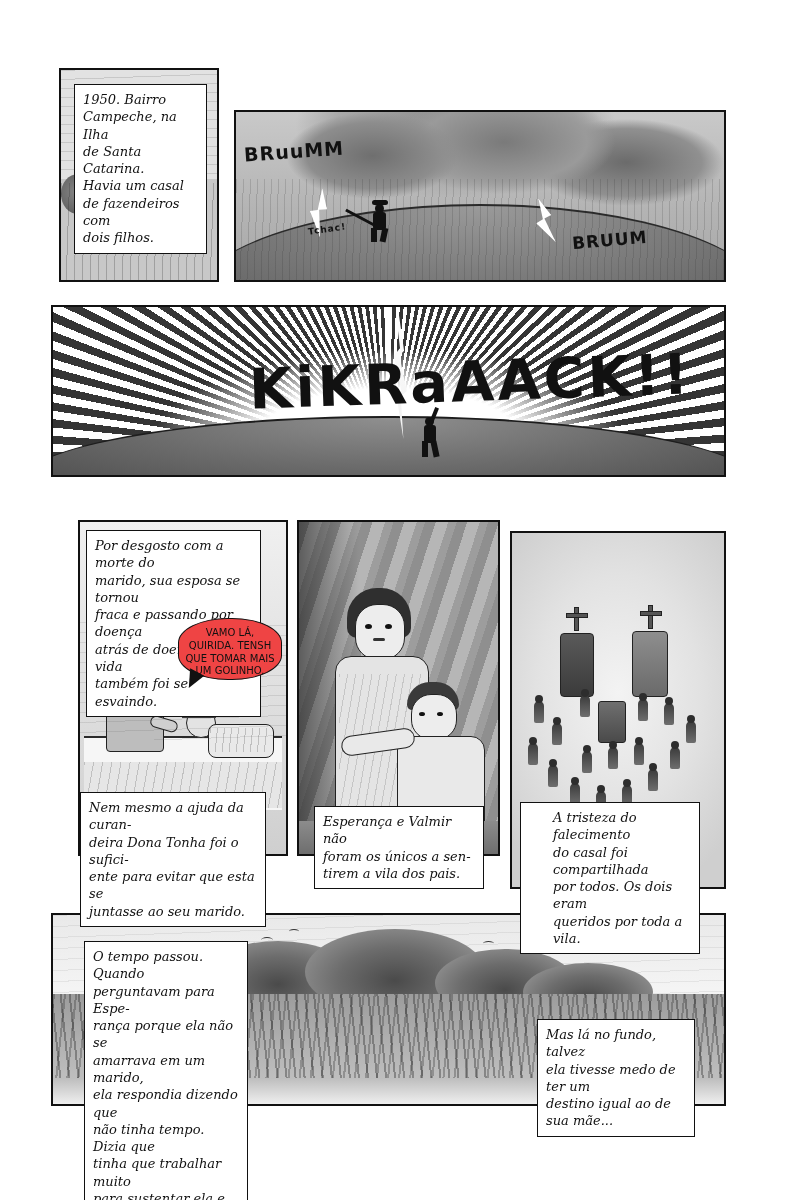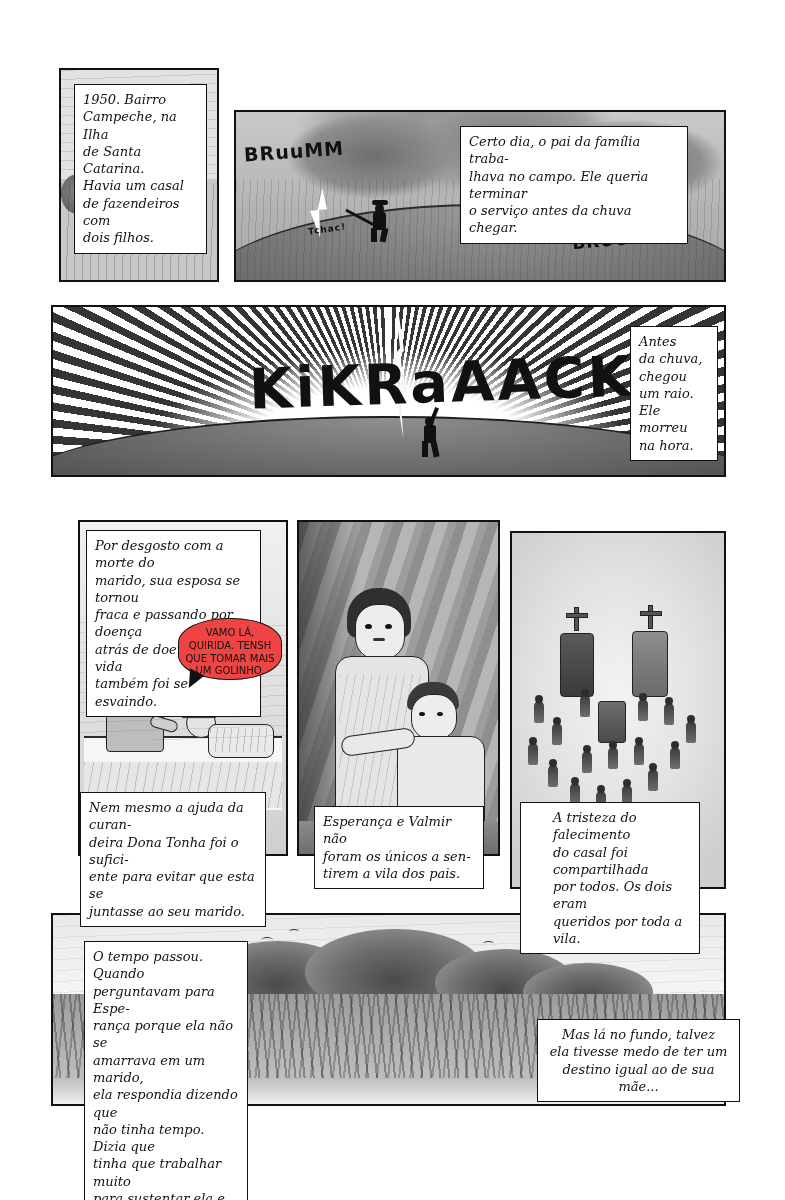--- a/index.html
+++ b/index.html
@@ -233,23 +233,20 @@
       <div style="position:absolute; left:9px; top:28px; width:6px; height:14px; background:#111;"></div>
       <div style="position:absolute; left:19px; top:28px; width:6px; height:14px; background:#111; transform:rotate(12deg);"></div>
       <div style="position:absolute; left:-18px; top:16px; width:32px; height:3px; background:#111; transform:rotate(28deg);"></div>
     </div>
 
     <div class="sfx" style="left:8px; top:28px; font-size:19px; transform: rotate(-4deg);">BRuuMM</div>
     <div class="sfx" style="left:72px; top:112px; font-size:9px; transform: rotate(-8deg);">Tchac!</div>
     <div class="sfx" style="left:336px; top:118px; font-size:17px; transform: rotate(-5deg);">BRUUM</div>
   </div>
 
-  <div class="caption" style="left:460px; top:126px; width:228px;">Certo dia, o pai da família traba-
-lhava no campo. Ele queria terminar
-o serviço antes da chuva chegar.</div>
 
   <div class="panel" style="left:51px; top:305px; width:675px; height:172px; background:#fff;">
     <div class="rays"></div>
     <div class="rays-fade"></div>
     <div style="position:absolute; left:-6%; width:112%; height:42%; bottom:-8%;
                 background: radial-gradient(ellipse at 50% 0%, #8f8f8f 0%, #6b6b6b 50%, #4a4a4a 100%);
                 border-radius: 50% 50% 0 0 / 100% 100% 0 0; border-top:2px solid #1d1d1d;"></div>
 
     <div style="position:absolute; left:330px; top:6px; width:34px; height:126px;
                 background: linear-gradient(#ffffff, #f0f0f0);
@@ -259,26 +256,20 @@
     <div style="position:absolute; left:362px; top:104px; width:30px; height:46px;">
       <div style="position:absolute; left:10px; top:6px; width:9px; height:9px; background:#111; border-radius:50%;"></div>
       <div style="position:absolute; left:9px; top:14px; width:12px; height:18px; background:#111; border-radius:3px;"></div>
       <div style="position:absolute; left:7px; top:30px; width:6px; height:16px; background:#111;"></div>
       <div style="position:absolute; left:17px; top:30px; width:6px; height:16px; background:#111; transform:rotate(-12deg);"></div>
       <div style="position:absolute; left:16px; top:-4px; width:4px; height:22px; background:#111; transform:rotate(22deg);"></div>
     </div>
     <div class="sfx" style="left:196px; top:42px; font-size:56px; letter-spacing:3px; transform: rotate(-2deg);">KiKRaAACK!!</div>
   </div>
 
-  <div class="caption" style="left:630px; top:326px; width:88px;">Antes
-da chuva,
-chegou
-um raio.
-Ele morreu
-na hora.</div>
 
   <div class="panel" style="left:78px; top:520px; width:210px; height:336px; background:#e7e7e7;">
     <div style="position:absolute; left:0; top:0; right:0; bottom:0;
                 background: linear-gradient(#f0f0f0, #dcdcdc 62%, #cfcfcf 100%);"></div>
 
     <div style="position:absolute; left:4px; top:214px; right:4px; height:72px; background:#f6f6f6; border-top:2px solid #2b2b2b;"></div>
     <div style="position:absolute; left:4px; top:240px; right:4px; height:46px;
                 background: repeating-linear-gradient(100deg, rgba(40,40,40,.20) 0 1px, rgba(0,0,0,0) 1px 9px), #e6e6e6;"></div>
 
     <div style="position:absolute; left:20px; top:140px; width:74px; height:98px;">
@@ -409,17 +400,17 @@
   <div class="caption" style="left:84px; top:941px; width:164px;">O tempo passou. Quando
 perguntavam para Espe-
 rança porque ela não se
 amarrava em um marido,
 ela respondia dizendo que
 não tinha tempo. Dizia que
 tinha que trabalhar muito
 para sustentar ela e Valmir.</div>
 
 
-  <div class="caption" style="left:537px; top:1019px; width:203px;text-align:center;">Mas lá no fundo, talvez
+  <div class="caption" style="left:537px; top:1019px; width:158px;">Mas lá no fundo, talvez
 ela tivesse medo de ter um
 destino igual ao de sua mãe...</div>
 
 </div>
 
 </body></html>

